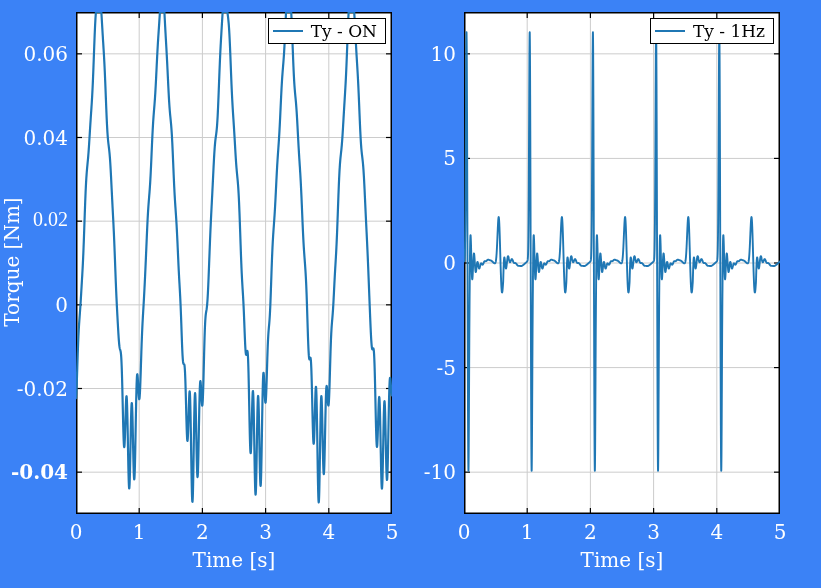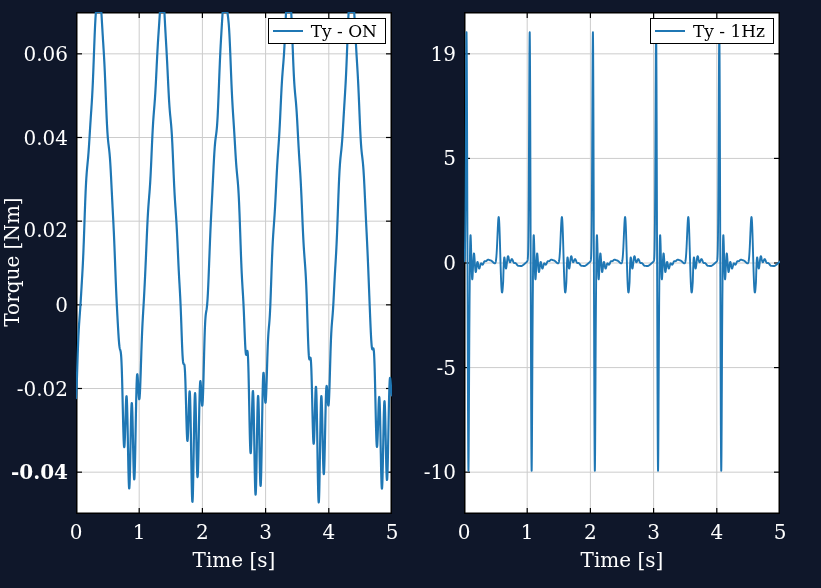--- a/index.html
+++ b/index.html
@@ -8,21 +8,21 @@
     background: #000;
     width: 821px;
     height: 588px;
     overflow: hidden;
     font-family: "DejaVu Serif", "Times New Roman", serif;
   }
   .stage {
     position: relative;
     width: 821px;
     height: 588px;
-    background: #0f172a;
+    background: #3b82f6;
   }
   .panel {
     position: absolute;
     background: #fff;
   }
   
   .tick-x, .tick-y {
     position: absolute;
     color: #fff;
     font-size: 20px;
@@ -156,39 +156,39 @@
       <div class="tick-x" style="left: 202.4px; top: 520px;">2</div>
       <div class="tick-x" style="left: 265.6px; top: 520px;">3</div>
       <div class="tick-x" style="left: 328.8px; top: 520px;">4</div>
       <div class="tick-x" style="left: 392px; top: 520px;">5</div>
     </div>
 
   <div id="yticks-left">
       <div class="tick-y" style="right: 753px; top: 472.167px; font-weight: bold;">-0.04</div>
       <div class="tick-y" style="right: 753px; top: 388.5px; margin-left: 46px;">-0.02</div>
       <div class="tick-y" style="right: 753px; top: 304.833px;">0</div>
-      <div class="tick-y" style="right: 753px; top: 230px;">0.02</div>
+      <div class="tick-y" style="right: 753px; top: 219px; font-family: Liberation Serif, serif;">0.02</div>
       <div class="tick-y" style="right: 753px; top: 137.5px; text-align: center;">0.04</div>
       <div class="tick-y" style="right: 753px; top: 53.8333px;">0.06</div>
     </div>
 
   <div id="xticks-right">
       <div class="tick-x" style="left: 464px; top: 520px;">0</div>
       <div class="tick-x" style="left: 527.2px; top: 520px;">1</div>
       <div class="tick-x" style="left: 590.4px; top: 520px;">2</div>
       <div class="tick-x" style="left: 653.6px; top: 520px;">3</div>
       <div class="tick-x" style="left: 716.8px; top: 520px;">4</div>
       <div class="tick-x" style="left: 780px; top: 520px;">5</div>
     </div>
 
   <div id="yticks-right">
       <div class="tick-y" style="right: 365px; top: 472.167px;">-10</div>
       <div class="tick-y" style="right: 365px; top: 367.583px;">-5</div>
       <div class="tick-y" style="right: 365px; top: 263px;">0</div>
       <div class="tick-y" style="right: 365px; top: 158.417px;">5</div>
-      <div class="tick-y" style="right: 365px; top: 53.8333px;">19</div>
+      <div class="tick-y" style="right: 365px; top: 53.8333px;">10</div>
     </div>
 
   <div class="axislabel" style="left:234px; top:548px; transform:translateX(-50%);">Time [s]</div>
   <div class="axislabel" style="left:622px; top:548px; transform:translateX(-50%);">Time [s]</div>
   <div class="axislabel" style="left:12px; top:262px; transform:translate(-50%,-50%) rotate(-90deg);">Torque [Nm]</div>
 
 </div>
 
 </body></html>

